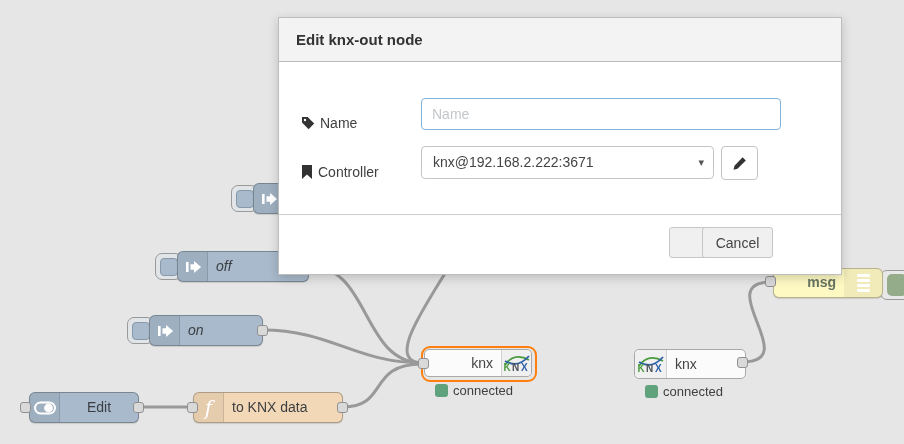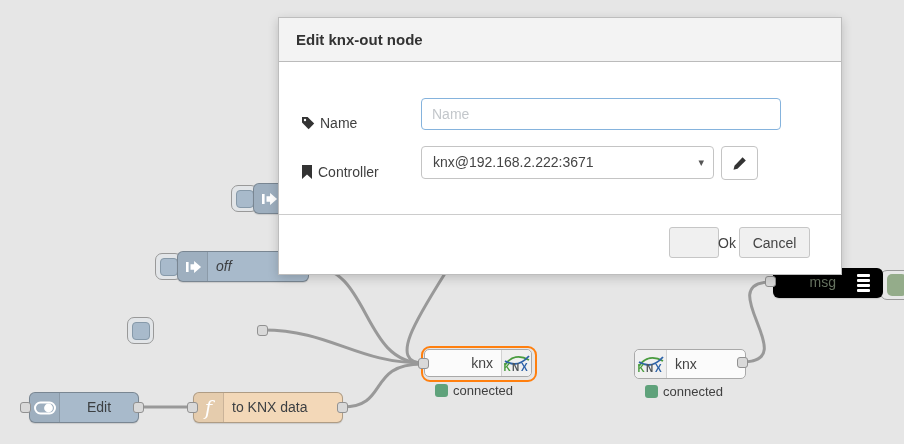--- a/index.html
+++ b/index.html
@@ -15,21 +15,21 @@
           border-radius:6px; display:flex; align-items:stretch; box-shadow:0 1px 1px rgba(0,0,0,.12); }
   .node-label { flex:1; font-size:14px; color:#3c3f42; line-height:29px; padding:0 8px; white-space:nowrap; overflow:hidden; }
   .italic { font-style:italic; }
   .icon-region { width:30px; display:flex; align-items:center; justify-content:center;
                  background:rgba(0,0,0,.055); }
   .icon-left  { border-right:1px solid rgba(0,0,0,.12); border-radius:5px 0 0 5px; }
   .icon-right { border-left:1px solid rgba(0,0,0,.12); border-radius:0 5px 5px 0; }
 
   .inject   { background:#a8bacb; }
   .func     { background:#f3d8b8; }
-  .debugn   { background:#000000; }
+  .debugn   { background:#fef9c3;font-weight:bold; }
   .knxnode  { background:#fbfbfb; border-color:#a9a9a9; box-shadow:none; }
   .knxnode .icon-region { background:#f0f0f0; }
 
   .inject-btn { position:absolute; z-index:2; width:27px; height:27px; background:#e2e5e8;
                 border:1px solid #999; border-radius:7px; display:flex; align-items:center; justify-content:center; }
   .inject-btn-inner { width:18px; height:18px; background:#a8bacb; border:1px solid #8699a9; border-radius:4px; }
 
   .port { position:absolute; z-index:4; width:11px; height:11px; background:#d9d9d9;
           border:1px solid #919191; border-radius:3px; }
 
@@ -66,21 +66,21 @@
             padding:0 22px 16px 11px; cursor:pointer; }
   .select .caret { position:absolute; right:9px; top:0; font-size:11px; color:#555; }
   .icon-btn { position:absolute; left:442px; top:128px; width:37px; height:34px; background:#fff;
               border:1px solid #c4c4c4; border-radius:4px; display:flex; align-items:center;
               justify-content:center; cursor:pointer; }
   .dlg-divider { position:absolute; left:0; top:196px; width:100%; border-top:1px solid #ccc; }
   .dlg-btn { position:absolute; top:209px; height:31px; background:#f0f0f0; border:1px solid #c6c6c6;
              border-radius:3px; font-size:14px; color:#444; font-family:"Liberation Sans", sans-serif;
              cursor:pointer; text-align:center; }
   .btn-ok { left:390px; width:40px;padding-left:48px; }
-  .btn-cancel { left:460px; width:71px; }
+  .btn-cancel { left:423px; width:71px; }
 </style>
 </head>
 <body>
 
 <div class="canvas">
 
   <svg id="wires" width="904" height="444">
     <path d="M298 266 C 360 266, 350 363, 412 363"></path>
     <path d="M455 170 C 540 170, 340 363, 412 363"></path>
     <path d="M252 330 C 320 330, 345 363, 412 363"></path>
@@ -111,20 +111,29 @@
           <rect x="2" y="3" width="2.6" height="10" fill="#fff"></rect>
           <path d="M6.5 5.2 h3.6 V2 l7 6 -7 6 V10.8 H6.5 z" fill="#fff"></path>
         </svg>
     </div>
     <div class="node-label italic">off</div>
   </div>
   <div class="port" style="left:292px;top:261px"></div>
 
   <div class="inject-btn" style="left:116px;top:317px">
     <div class="inject-btn-inner"></div>
+  </div>
+  <div class="node inject" style="left:138px;top:315px;width:114px">
+    <div class="icon-region icon-left">
+      <svg width="18" height="16" viewBox="0 0 18 16">
+          <rect x="2" y="3" width="2.6" height="10" fill="#fff"></rect>
+          <path d="M6.5 5.2 h3.6 V2 l7 6 -7 6 V10.8 H6.5 z" fill="#fff"></path>
+        </svg>
+    </div>
+    <div class="node-label italic">on</div>
   </div>
   <div class="port" style="left:246px;top:325px"></div>
 
   <div class="port" style="left:9px;top:402px"></div>
   <div class="node inject" style="left:18px;top:392px;width:110px">
     <div class="icon-region icon-left">
       <svg width="22" height="14" viewBox="0 0 22 14">
           <rect x="1" y="1.5" width="20" height="11" rx="5.5" fill="none" stroke="#fff" stroke-width="2"></rect>
           <circle cx="14.5" cy="7" r="4.4" fill="#fff"></circle>
         </svg>

